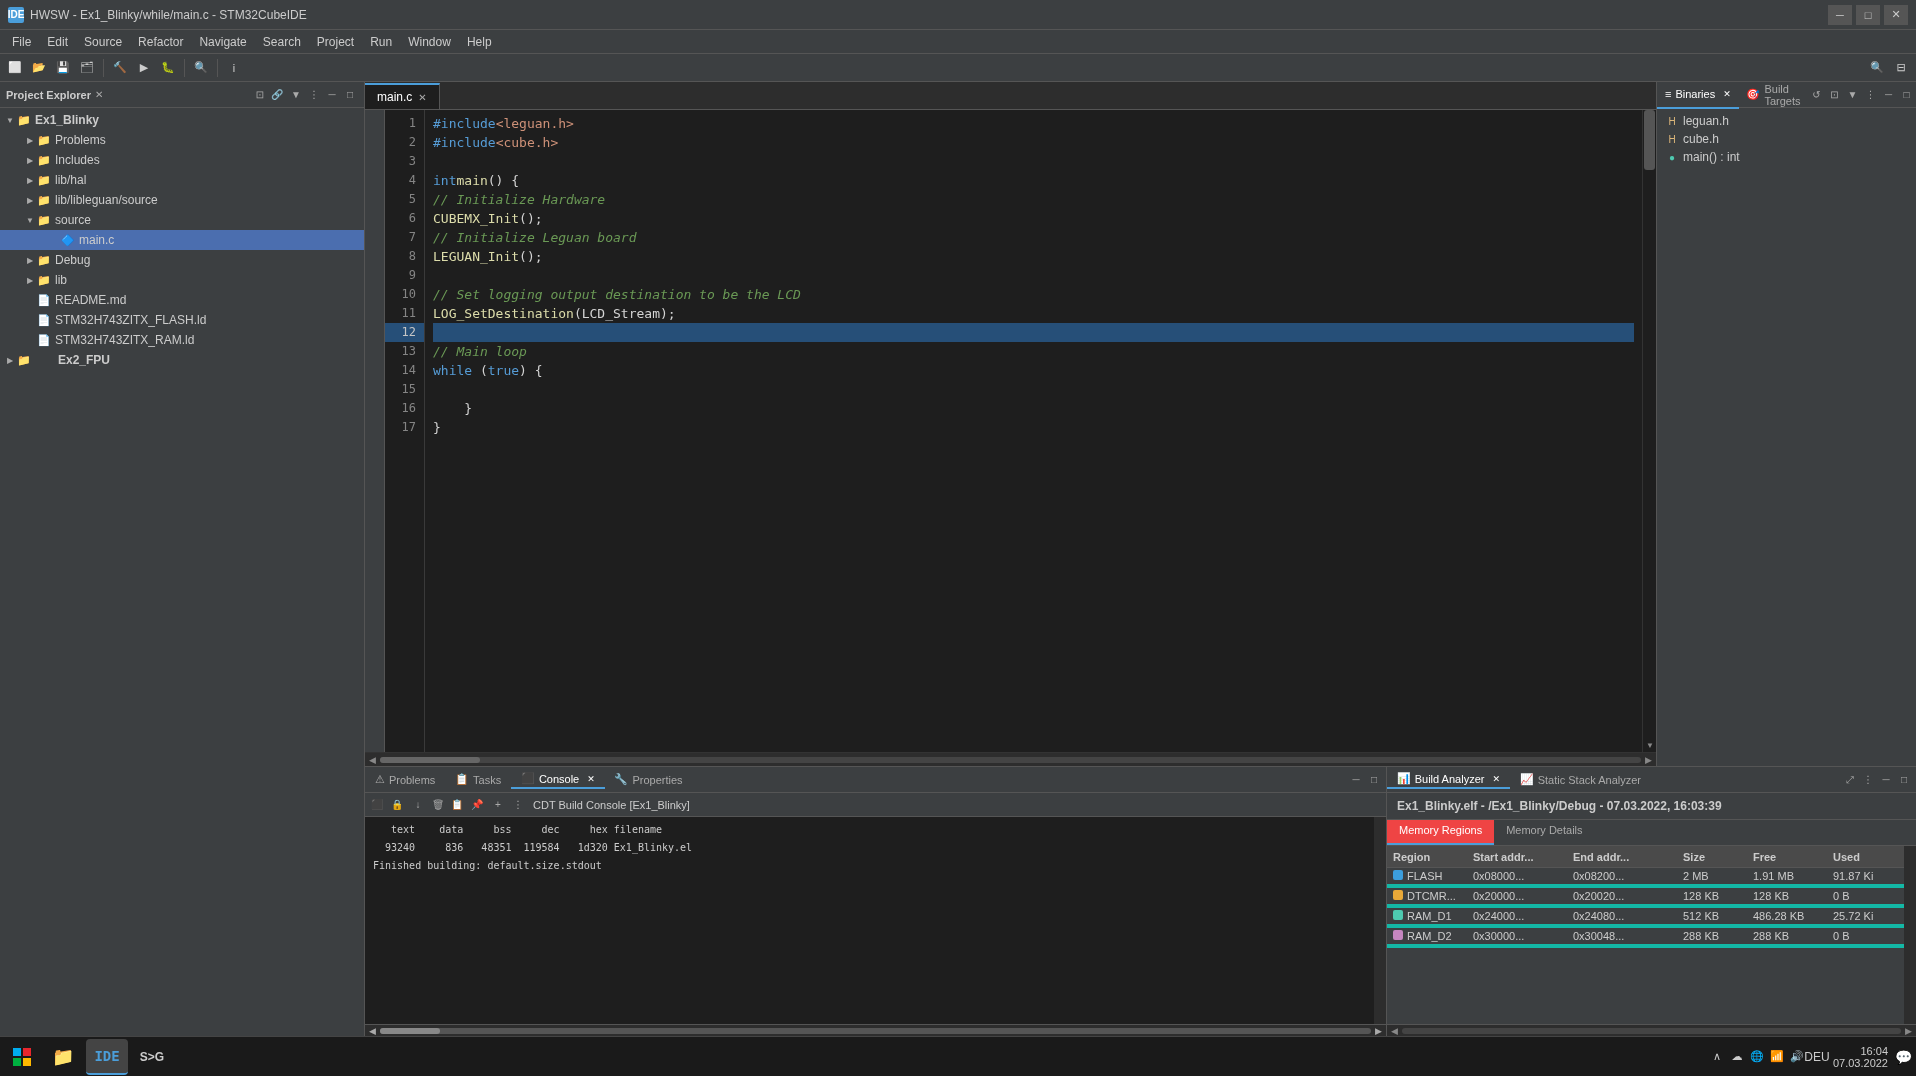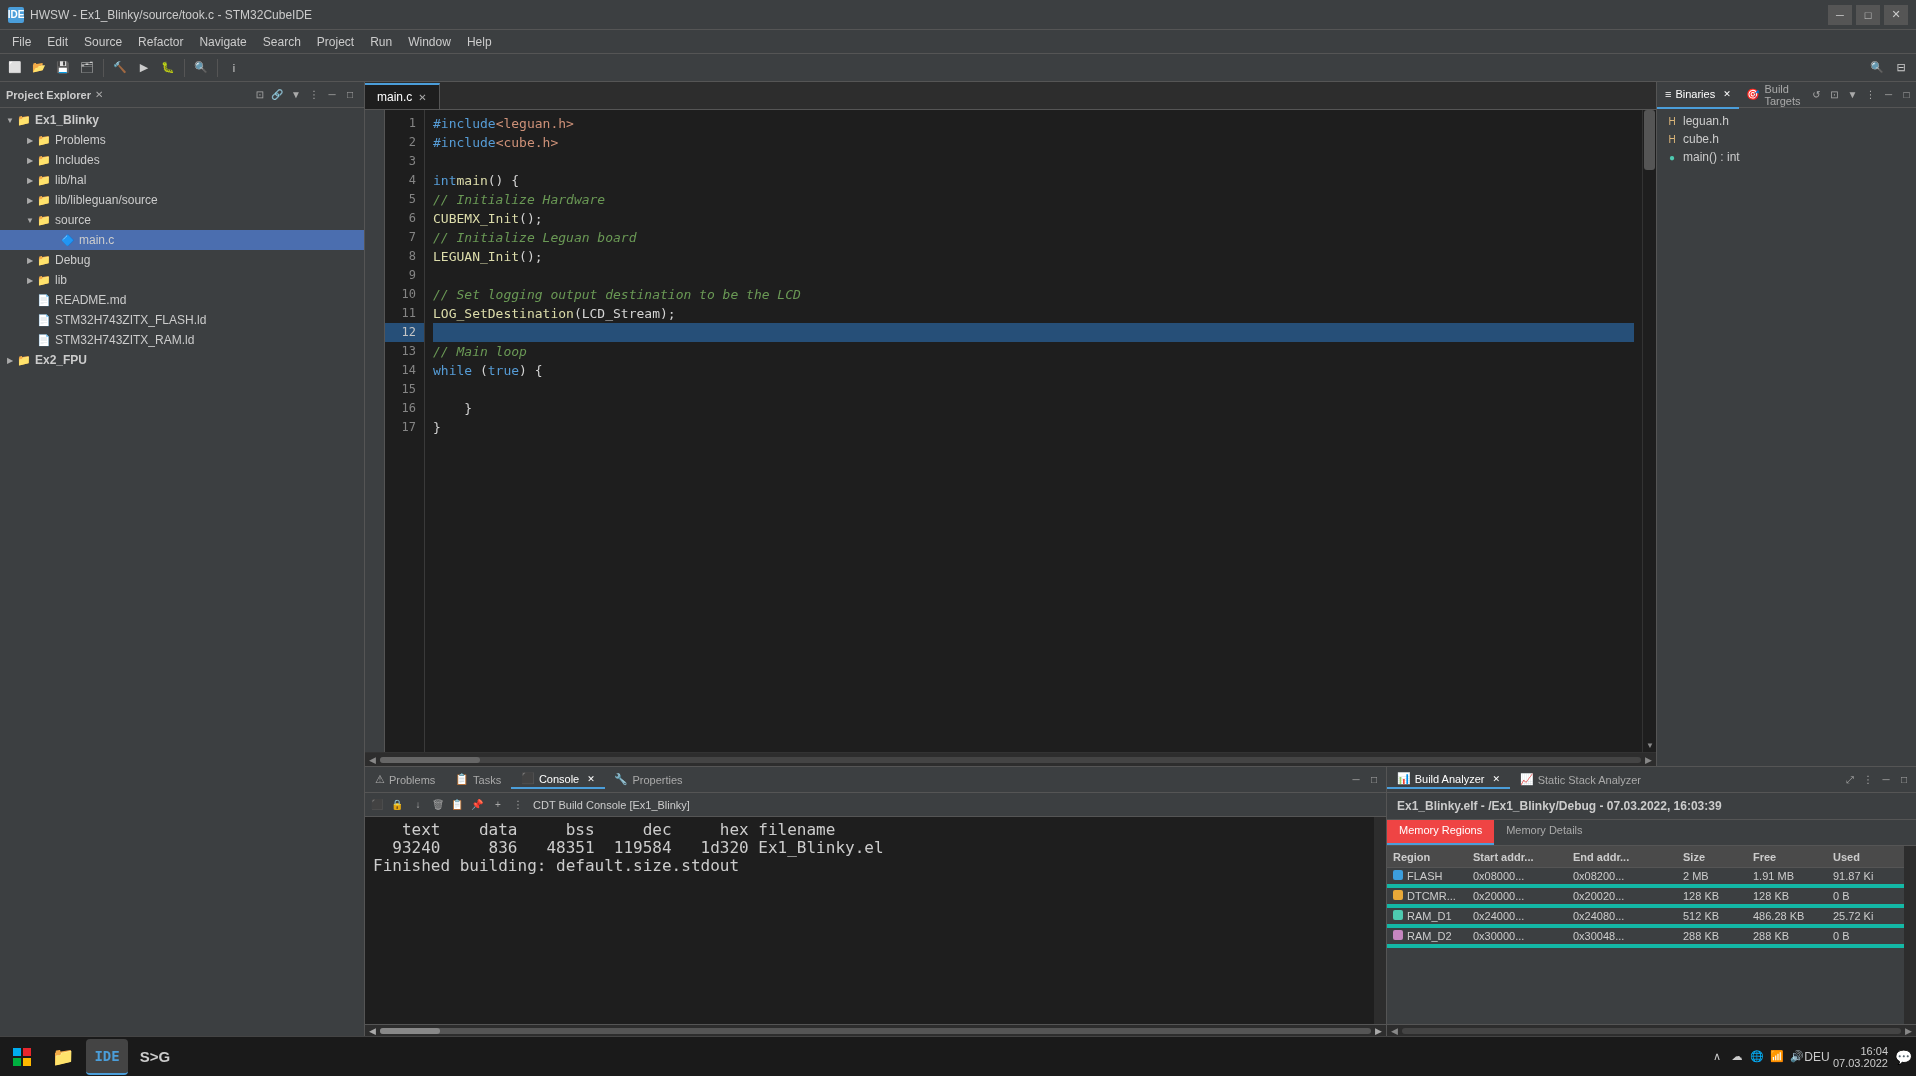--- a/index.html
+++ b/index.html
@@ -78,21 +78,21 @@
     .console-panel { flex: 1; background: #1e1e1e; display: flex; flex-direction: column; }
     .console-tabs { height: 26px; background: #3c3f41; display: flex; align-items: center; border-bottom: 1px solid #555; justify-content: space-between; }
     .console-tab { padding: 2px 10px; font-size: 11px; color: #aaa; cursor: pointer; display: flex; align-items: center; gap: 4px; }
     .console-tab.active { color: #fff; border-bottom: 2px solid #4b9eda; }
     .console-tabs-left { display: flex; align-items: center; }
     .console-tabs-right { display: flex; align-items: center; gap: 2px; padding-right: 4px; }
     .console-ctrl-btn { width: 16px; height: 16px; display: flex; align-items: center; justify-content: center; color: #aaa; cursor: pointer; font-size: 10px; }
     .console-toolbar { height: 24px; background: #3c3f41; display: flex; align-items: center; padding: 0 4px; gap: 2px; border-bottom: 1px solid #555; }
     .console-tb-btn { height: 18px; width: 18px; background: transparent; border: none; color: #aaa; cursor: pointer; display: flex; align-items: center; justify-content: center; font-size: 10px; }
 
-    .console-output { flex: 1; overflow-y: auto; padding: 4px 8px; font-family: 'Consolas', monospace; font-size: 16px; color: #ccc; }
+    .console-output { flex: 1; overflow-y: auto; padding: 4px 8px; font-family: 'Consolas', monospace; font-size: 10px; color: #ccc; }
     .console-line { line-height: 18px; white-space: pre; }
     .console-line.build-done { color: #3c9edd; }
 
     .console-scrollbar { width: 12px; background: #2d2d2d; }
     .console-h-scroll { height: 12px; background: #2d2d2d; border-top: 1px solid #555; display: flex; align-items: center; gap: 4px; padding: 0 4px; }
     .h-scroll-btn { font-size: 9px; color: #aaa; cursor: pointer; }
     .h-scroll-track { flex: 1; height: 6px; background: #555; border-radius: 3px; }
     .h-scroll-thumb { width: 60px; height: 6px; background: #888; border-radius: 3px; }
 
     
@@ -139,21 +139,21 @@
     .scroll-right { width: 14px; background: #1e1e1e; border-left: 1px solid #333; position: relative; }
     .scroll-thumb { position: absolute; top: 0; left: 1px; right: 1px; height: 60px; background: #555; border-radius: 3px; }
     .scroll-arrow { width: 14px; height: 14px; display: flex; align-items: center; justify-content: center; color: #888; font-size: 8px; cursor: pointer; }
   </style>
 </head>
 <body>
 
 <div class="title-bar">
   <div class="title-bar-left">
     <div class="title-bar-icon">IDE</div>
-    <span class="title-bar-text">HWSW - Ex1_Blinky/source/took.c - STM32CubeIDE</span>
+    <span class="title-bar-text">HWSW - Ex1_Blinky/while/main.c - STM32CubeIDE</span>
   </div>
   <div class="title-bar-controls">
     <button class="title-btn">─</button>
     <button class="title-btn">□</button>
     <button class="title-btn close">✕</button>
   </div>
 </div>
 
 <div class="menu-bar">
   <span class="menu-item">File</span>
@@ -263,21 +263,21 @@
       </div>
       <div class="tree-item" style="padding-left:24px;">
         <span class="tree-arrow" style="opacity:0;">▶</span>
         <span class="tree-icon file-icon">📄</span>
         <span class="tree-label">STM32H743ZITX_RAM.ld</span>
       </div>
 
       <div class="tree-item" style="padding-left:4px;">
         <span class="tree-arrow">▶</span>
         <span class="tree-icon folder-icon">📁</span>
-        <span class="tree-label" style="color:#ccc;font-weight:bold;">Ex2_FPU</span>
+        <span class="tree-label" style="color:#ccc;font-weight:bold;margin-left:23px;">Ex2_FPU</span>
       </div>
     </div>
   </div>
 
   <div class="top-wrap">
     <div class="editor-top">
 
       <div class="editor-area">
         <div class="editor-tabs">
           <div class="editor-tab active">
@@ -561,21 +561,21 @@
         <rect x="10" y="10" width="8" height="8" fill="#ffb900"></rect>
       </svg>
     </div>
     <div class="taskbar-app">
       <span style="font-size:18px;">📁</span>
     </div>
     <div class="taskbar-app active">
       <span style="font-size:14px;color:#4b9eda;font-weight:bold;font-family:monospace;">IDE</span>
     </div>
     <div class="taskbar-app">
-      <span style="font-size:15px;font-weight:bold;">S&gt;G</span>
+      <span style="font-size:12px;font-weight:bold;">S&gt;G</span>
     </div>
   </div>
   <div class="taskbar-right">
     <div class="taskbar-sys">
       <span class="taskbar-icon">∧</span>
       <span class="taskbar-icon">☁</span>
       <span class="taskbar-icon">🌐</span>
       <span class="taskbar-icon">📶</span>
       <span class="taskbar-icon">🔊</span>
       <span class="taskbar-icon" style="font-size:12px;">DEU</span>

